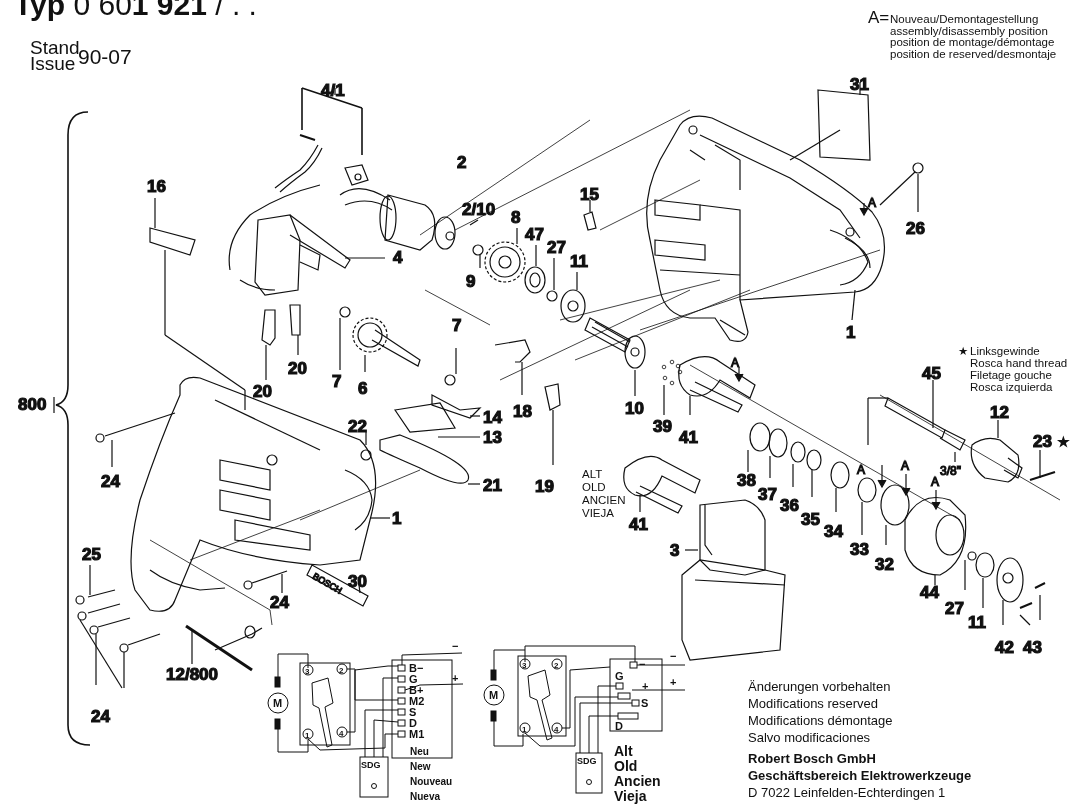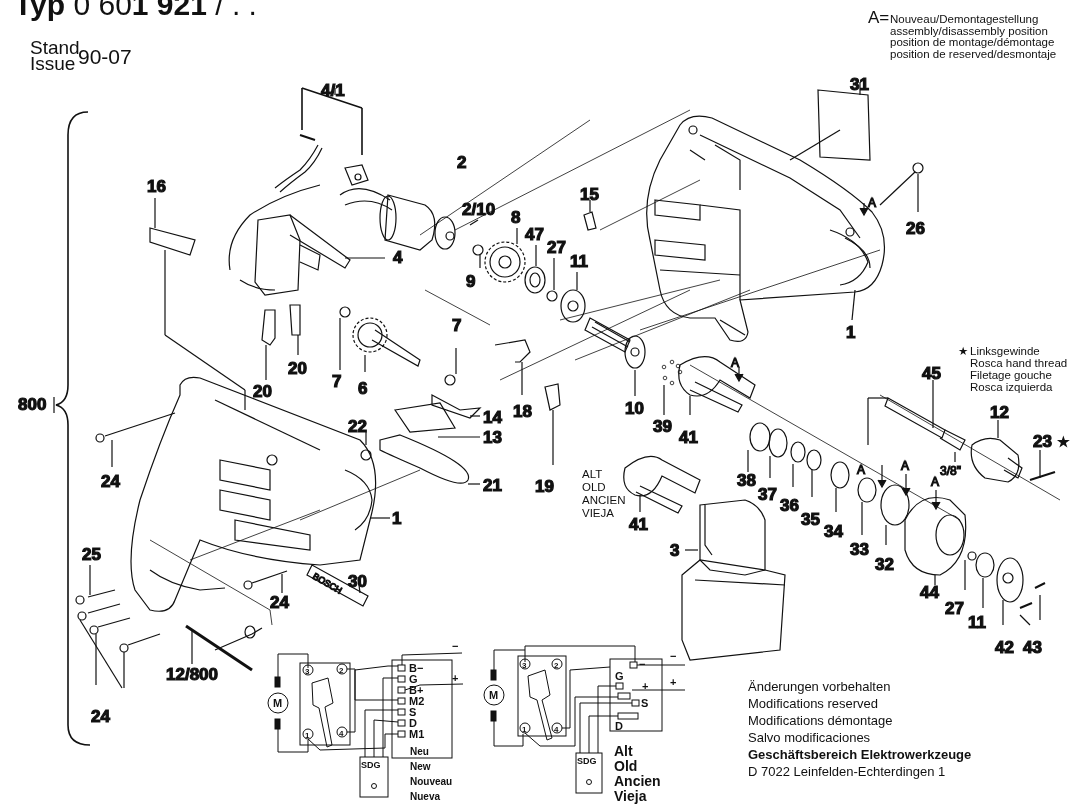--- a/index.html
+++ b/index.html
@@ -507,15 +507,16 @@
   <div>Old</div>
   <div>Ancien</div>
   <div>Vieja</div>
 </div>
 
 <div class="abs footer">
   <div>Änderungen vorbehalten</div>
   <div>Modifications reserved</div>
   <div>Modifications démontage</div>
   <div>Salvo modificaciones</div>
+  <div class="co">Robert Bosch GmbH</div>
   <div style="font-weight:bold">Geschäftsbereich Elektrowerkzeuge</div>
   <div style="font-weight:normal">D 7022 Leinfelden-Echterdingen 1</div>
 </div>
 
 </body></html>

